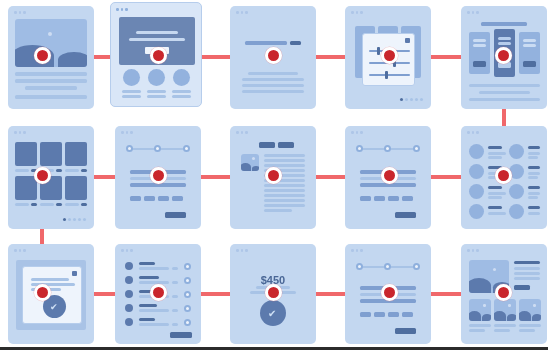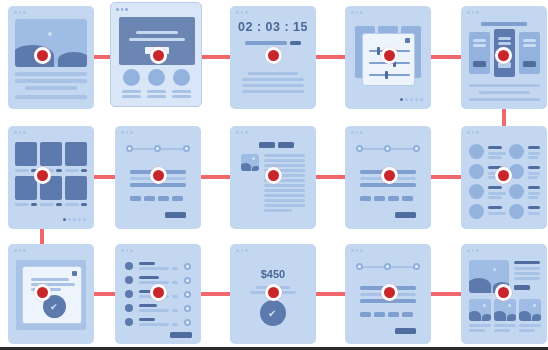--- a/index.html
+++ b/index.html
@@ -129,21 +129,20 @@
     <div class="bar" style="position:absolute;left:61px;top:87px;width:19px;height:3px;"></div>
     <div class="bar" style="position:absolute;left:61px;top:92px;width:19px;height:3px;"></div>
   </div>
 
   <div class="card" style="left:230px;top:6px;width:86px;height:103px;">
     <div class="dots">
         <i></i>
         <i></i>
         <i></i>
       </div>
-    <div class="timer-txt" style="top:14px;">02 : 03 : 15</div>
     <div class="bar-d" style="position:absolute;left:15px;top:35px;width:42px;height:4px;"></div>
     <div class="bar-dd" style="position:absolute;left:60px;top:35px;width:11px;height:4px;"></div>
     <div class="bar" style="position:absolute;left:18px;top:66px;width:50px;height:3px;"></div>
     <div class="bar" style="position:absolute;left:12px;top:72px;width:62px;height:3px;"></div>
     <div class="bar" style="position:absolute;left:12px;top:78px;width:62px;height:3px;"></div>
     <div class="bar" style="position:absolute;left:12px;top:84px;width:62px;height:3px;"></div>
   </div>
 
   <div class="card" style="left:345px;top:6px;width:86px;height:103px;">
     <div class="dots">
@@ -396,21 +395,21 @@
 
     <div class="bar-dd" style="position:absolute;left:55px;top:88px;width:22px;height:6px;"></div>
   </div>
 
   <div class="card" style="left:230px;top:244px;width:86px;height:100px;">
     <div class="dots">
         <i></i>
         <i></i>
         <i></i>
       </div>
-    <div class="price-txt" style="top:24px;">$450</div>
+    <div class="price-txt" style="top:30px;">$450</div>
     <div class="bar" style="position:absolute;left:26px;top:42px;width:34px;height:2.5px;"></div>
     <div class="bar" style="position:absolute;left:20px;top:47px;width:46px;height:2.5px;"></div>
     <div class="checkcirc" style="left:30px;top:56px;width:26px;height:26px;"></div>
     <div class="checkmark" style="left:38px;top:65px;font-size:10px;">✔</div>
   </div>
 
   <div class="card" style="left:345px;top:244px;width:86px;height:100px;">
     <div class="dots">
         <i></i>
         <i></i>

